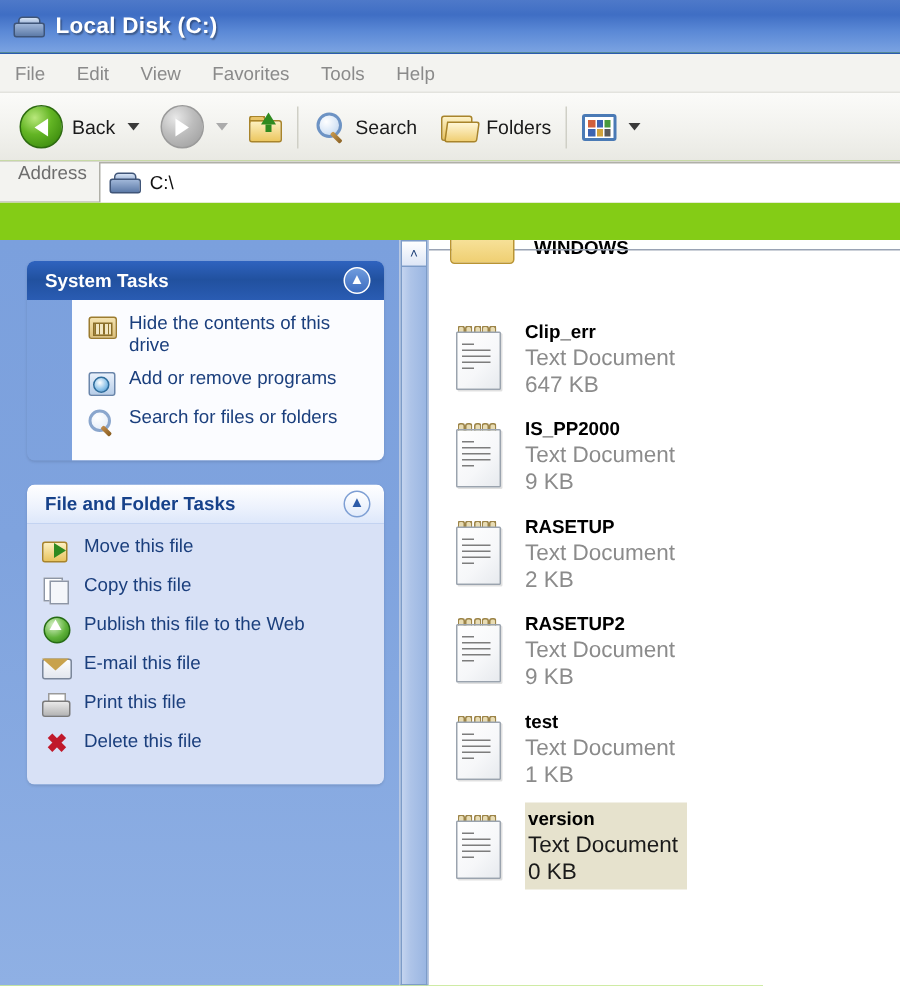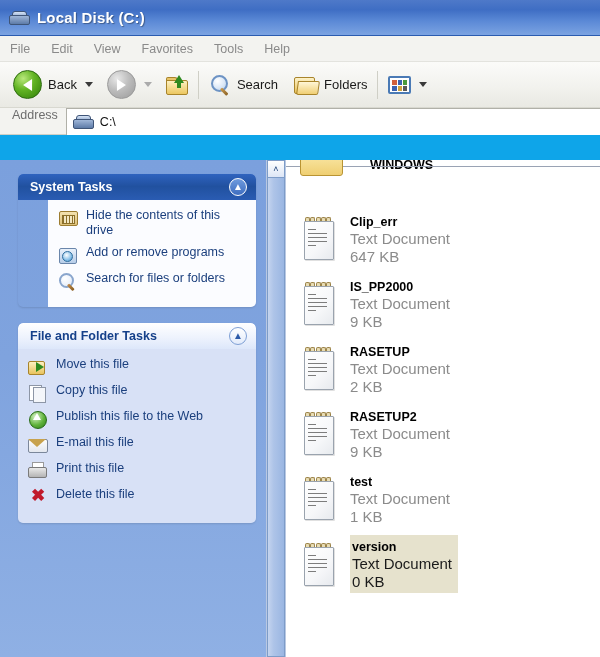--- a/index.html
+++ b/index.html
@@ -14,21 +14,21 @@
     overflow: hidden;
     position: relative;
   }
 
   
   #window {
     position: absolute;
     left: 0; top: 0;
     width: 600px;
     height: 657px;
-    background: #0ea5e9;
+    background: #84cc16;
     overflow: hidden;
   }
 
   
   #titlebar {
     height: 36px;
     background: linear-gradient(180deg,#4e79c9 0%, #3f6ec4 28%, #5b89d6 60%, #7ba3e2 100%);
     display: flex;
     align-items: center;
     padding-left: 9px;
@@ -599,21 +599,21 @@
   .clip-row .inner {
     margin-top: -18px;
     display: flex;
     align-items: flex-start;
     padding-left: 14px;
   }
   .clip-row .inner .wname {
     font-size: 12.5px;
     font-weight: bold;
     color: #000000;
-    margin-left: 26px;
+    margin-left: 12px;
     margin-top: 16px;
   }
   .pane-topline {
     position: absolute;
     left: 0; top: 6px;
     width: 100%;
     height: 1px;
     background: #9aa3b4;
   }
 </style>

